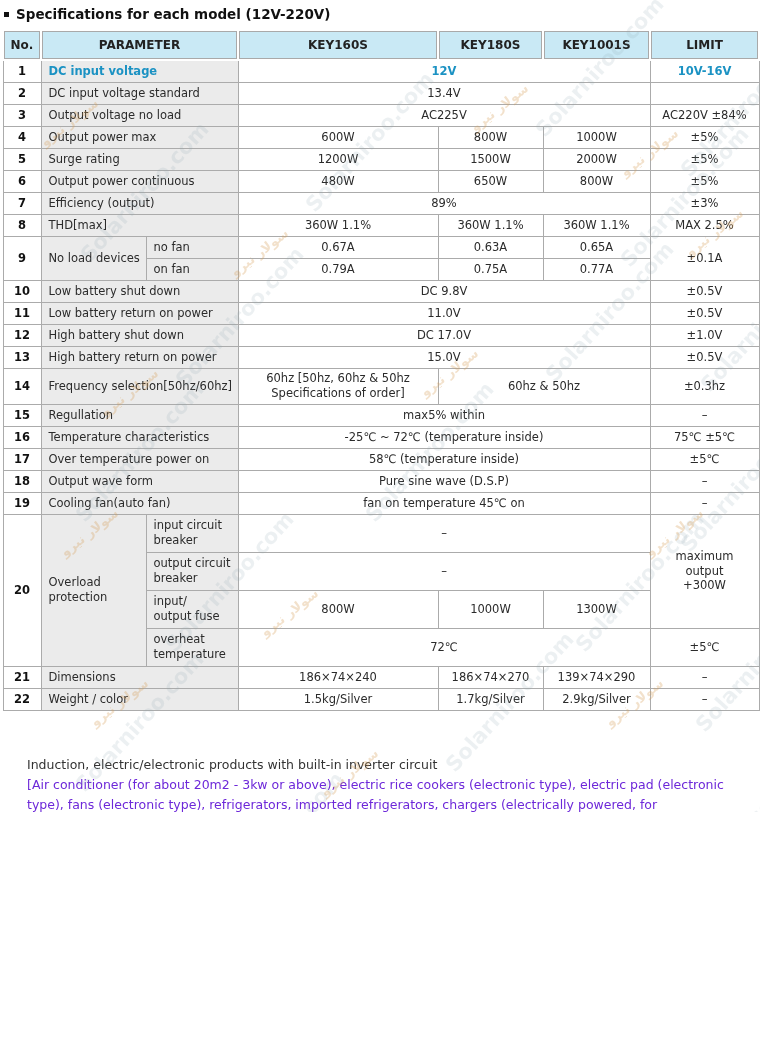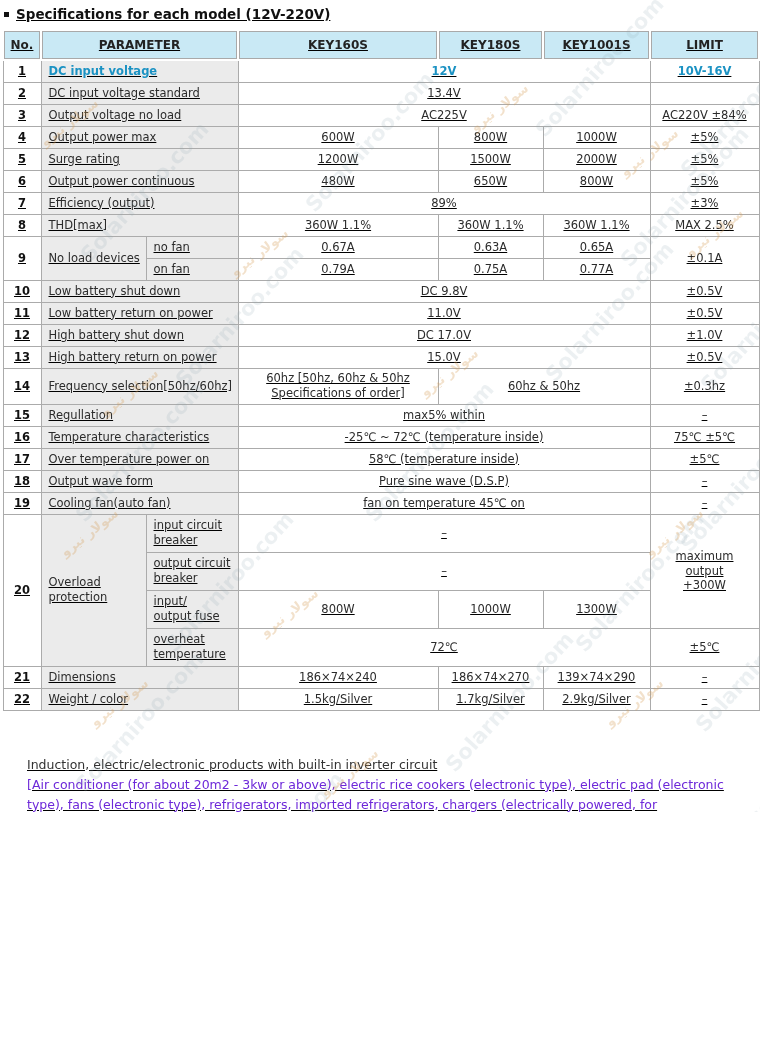--- a/index.html
+++ b/index.html
@@ -1,17 +1,17 @@
 <!DOCTYPE html>
 <html><head>
 <meta charset="utf-8">
 <style>
   html,body{margin:0;padding:0;background:#fff;}
   body{width:760px;font-family:"DejaVu Sans","Liberation Sans",sans-serif;}
-  .page{position:relative;width:760px;height:812px;overflow:hidden;background:#fff;text-decoration:underline;}
+  .page{position:relative;width:760px;height:812px;overflow:hidden;background:#fff;}
 
   .title-row{display:flex;align-items:center;gap:7px;font-weight:bold;font-size:13.5px;color:#111;padding:6px 0 0 4px;}
   .bullet{width:5px;height:5px;background:#111;display:inline-block;flex:0 0 auto;}
 
   table{border-collapse:collapse;width:756px;margin:8px 0 0 2px;table-layout:fixed;}
   th{background:#c9e9f5;font-size:12px;font-weight:bold;color:#222;height:26px;
      border-left:2px solid #fff;border-right:2px solid #fff;border-top:1px solid #fff;border-bottom:2px solid #fff;
      box-shadow:inset 0 0 0 1px #a9a9a9;}
   td{border:1px solid #ababab;font-size:11.5px;color:#2b2b2b;text-align:center;vertical-align:middle;
      padding:2px 3px;white-space:pre-line;line-height:1.3;overflow:hidden;}

